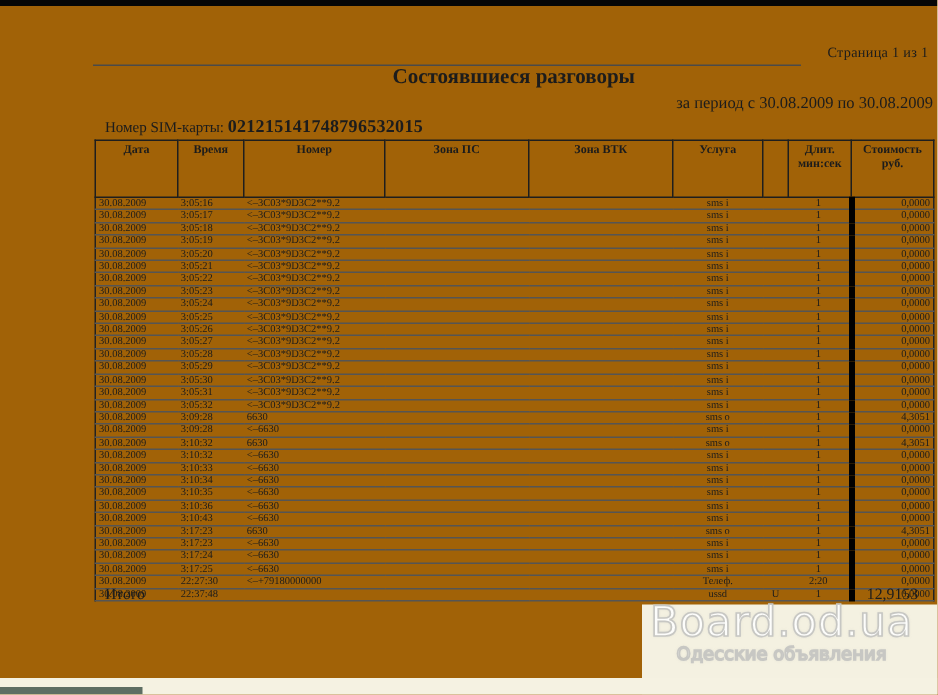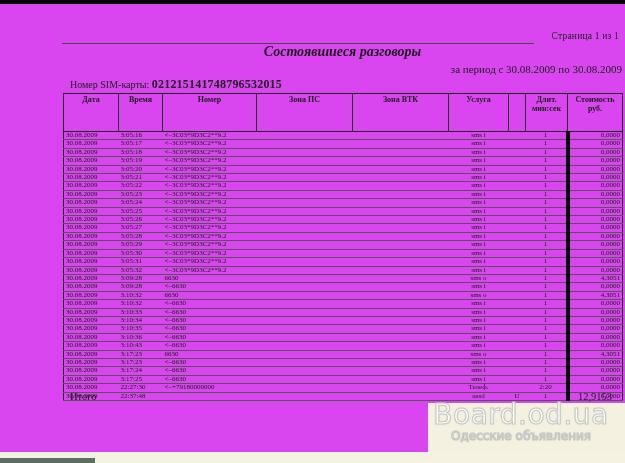--- a/index.html
+++ b/index.html
@@ -1,26 +1,26 @@
 <!DOCTYPE html>
 <html><head>
 <meta charset="utf-8">
 <style>
   html,body { margin:0; padding:0; background:#ffffff; }
   .screen {
     position:relative; width:625px; height:463px; overflow:hidden;
-    background:#d946ef; font-family:"Liberation Serif", serif; color:#1c1c1c;
+    background:#a16207; font-family:"Liberation Serif", serif; color:#1c1c1c;
   }
   .top-bar { position:absolute; top:0; left:0; width:625px; height:4px; background:#060606; }
 
   .page-rule { position:absolute; top:43px; left:62px; width:472px; border-top:1px solid #4a4a4a; }
   .page-indicator { position:absolute; top:31px; right:6px; font-size:9.5px; letter-spacing:.2px; }
 
   .doc-title { position:absolute; top:44px; left:63px; width:559px; text-align:center;
-               font-size:14px; font-weight:bold;font-style:italic; }
+               font-size:14px; font-weight:bold; }
   .doc-subtitle { position:absolute; top:63px; left:63px; width:559px; text-align:right; font-size:11px; }
 
   .party-row { position:absolute; top:77px; left:70px; width:552px;
                display:flex; justify-content:space-between; align-items:baseline; font-size:10px; }
   .party-row b { font-size:12px; letter-spacing:.2px; }
 
   table.calls { position:absolute; top:93px; left:63px; width:559px;
                 border-collapse:collapse; table-layout:fixed; }
   .calls col.c0{width:55px}.calls col.c1{width:44px}.calls col.c2{width:94px}
   .calls col.c3{width:96px}.calls col.c4{width:96px}.calls col.c5{width:60px}

